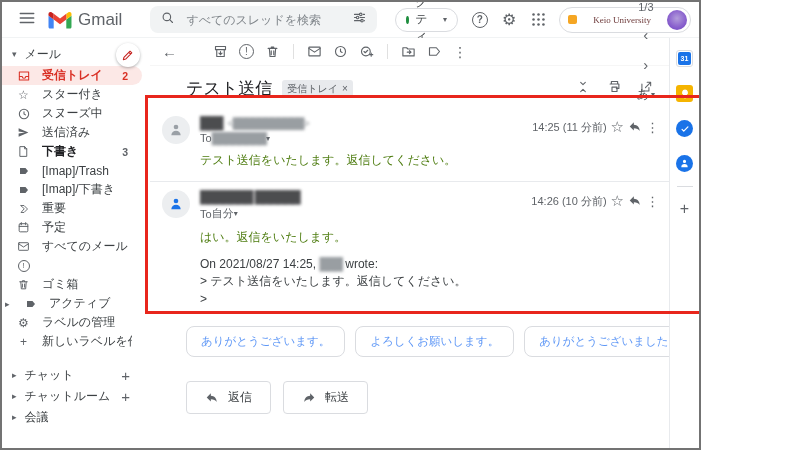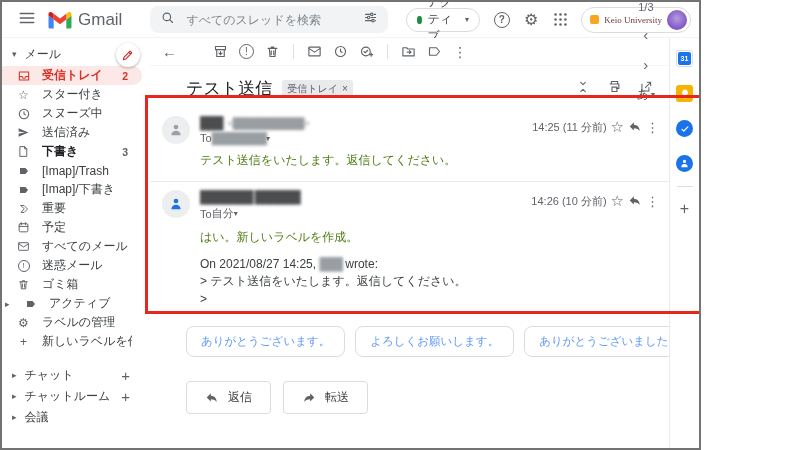--- a/index.html
+++ b/index.html
@@ -23,21 +23,21 @@
     color:#202124;font-family:"Liberation Sans",sans-serif;}
   .search input::placeholder{color:#80868b;}
   .status-pill{margin-left:18px;border:1px solid #dadce0;border-radius:14px;height:24px;
     display:flex;align-items:center;gap:6px;padding:0 10px;font-size:12px;color:#3c4043;cursor:pointer;}
   .status-dot{width:8px;height:8px;border-radius:50%;background:#1e8e3e;}
   .tb-ic{margin-left:14px;color:#5f6368;cursor:pointer;display:flex;align-items:center;}
   .help-circle{width:16px;height:16px;border:1.6px solid #5f6368;border-radius:50%;
     font-size:10px;display:flex;align-items:center;justify-content:center;font-weight:bold;}
   .gear-glyph{font-size:16px;}
   .account-pill{margin-left:12px;border:1px solid #dadce0;border-radius:14px;height:26px;
-    display:flex;align-items:center;gap:5px;padding:2px 3px 2px 8px;cursor:pointer;background:#fff;}
+    display:flex;align-items:center;gap:16px;padding:2px 3px 2px 8px;cursor:pointer;background:#fff;}
   .keio-mark{width:9px;height:9px;background:#f5a623;border-radius:2px;flex:none;}
   .account-name{font-size:9px;color:#6e3b3b;font-family:"Liberation Serif",serif;white-space:nowrap;}
   .avatar-sm{width:20px;height:20px;border-radius:50%;flex:none;
     background:radial-gradient(circle at 50% 42%,#b39ddb 0%,#8b63ce 55%,#6a3fc0 100%);}
   
   .content{flex:1;display:flex;min-height:0;}
   
   .sidebar{width:148px;flex:0 0 148px;padding-top:4px;font-size:12px;position:relative;background:#fff;}
   .sb-header{height:24px;display:flex;align-items:center;gap:8px;padding-left:10px;color:#3c4043;}
   .compose-btn{position:absolute;top:5px;right:10px;width:24px;height:24px;border-radius:50%;
@@ -363,21 +363,20 @@
             <svg class="ic" width="13" height="13">
               <use href="#s-mail"></use>
             </svg>
           </span>
         <span class="sb-label">すべてのメール</span>
       </div>
       <div class="sb-item">
         <span class="sb-ico">
             <span class="spam-circle" style="width:12px;height:12px;font-size:8px">!</span>
           </span>
-        <span class="sb-label">迷惑メール</span>
       </div>
       <div class="sb-item">
         <span class="sb-ico">
             <svg class="ic" width="13" height="13">
               <use href="#s-trash"></use>
             </svg>
           </span>
         <span class="sb-label">ゴミ箱</span>
       </div>
       <div class="sb-item">
@@ -542,21 +541,21 @@
           <span class="em-time">14:26 (10 分前)</span>
           <span class="star">☆</span>
           <span class="mi">
               <svg class="icf" width="14" height="14">
                 <use href="#s-reply"></use>
               </svg>
             </span>
           <span class="uic" style="font-size:13px">⋮</span>
         </div>
       </div>
-      <div class="em-body" style="padding-bottom:0">はい。新しいラベルを作成。</div>
+      <div class="em-body" style="padding-bottom:0">はい。返信をいたします。</div>
       <div class="quote">
         <div>
           <span>On 2021/08/27 14:25, </span><span class="redact gray">███</span><span> wrote:</span>
         </div>
         <div>&gt; テスト送信をいたします。返信してください。</div>
         <div>&gt;</div>
       </div>
 
       <div class="chips-row">
         <button class="chip">ありがとうございます。</button>

